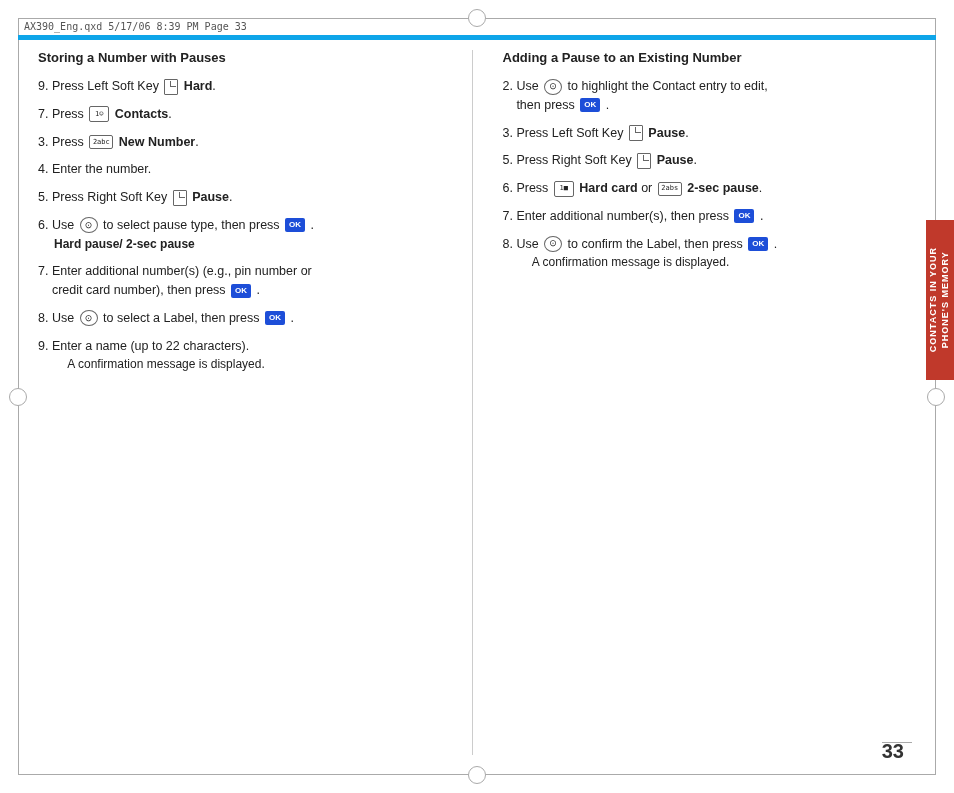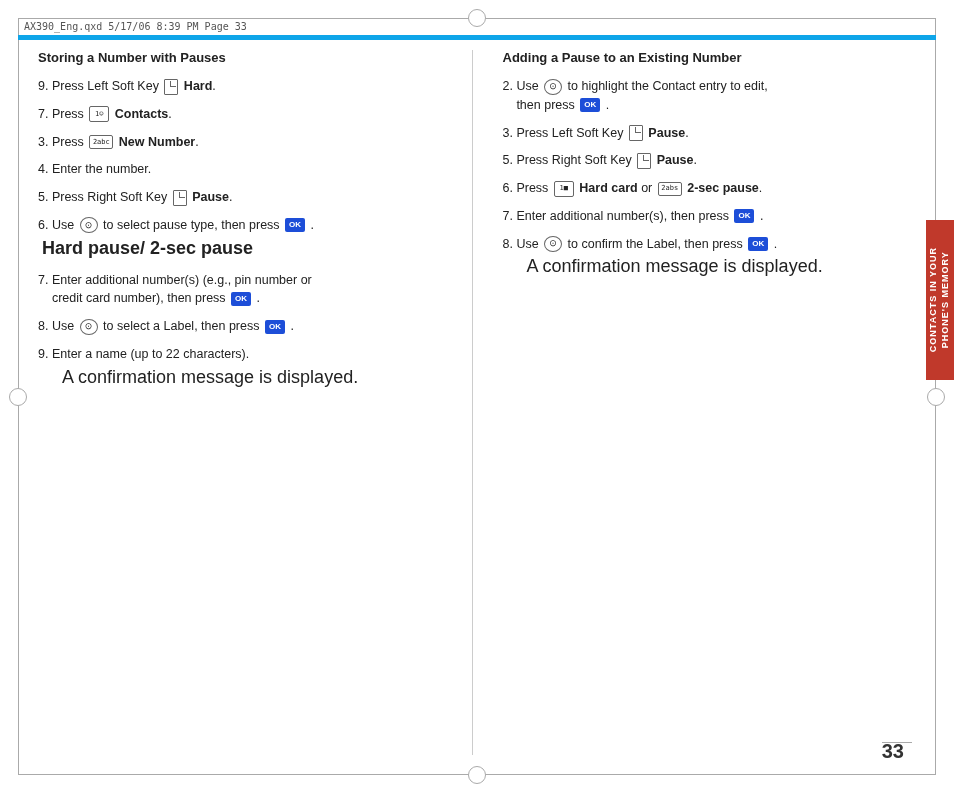--- a/index.html
+++ b/index.html
@@ -193,23 +193,23 @@
     .icon-page::after {
       content: '';
       position: absolute;
       top: 1px; right: 1px;
       width: 5px; height: 5px;
       border-left: 1px solid #666;
       border-bottom: 1px solid #666;
     }
 
     .sub-step {
-      margin-left: 4px;
+      margin-left: 16px;
       margin-bottom: 9px;
-      font-size: 18px;
+      font-size: 12px;
       line-height: 1.5;
     }
 
     
     .side-tab {
       position: absolute;
       right: 0;
       top: 220px;
       width: 28px;
       background: #c0392b;

